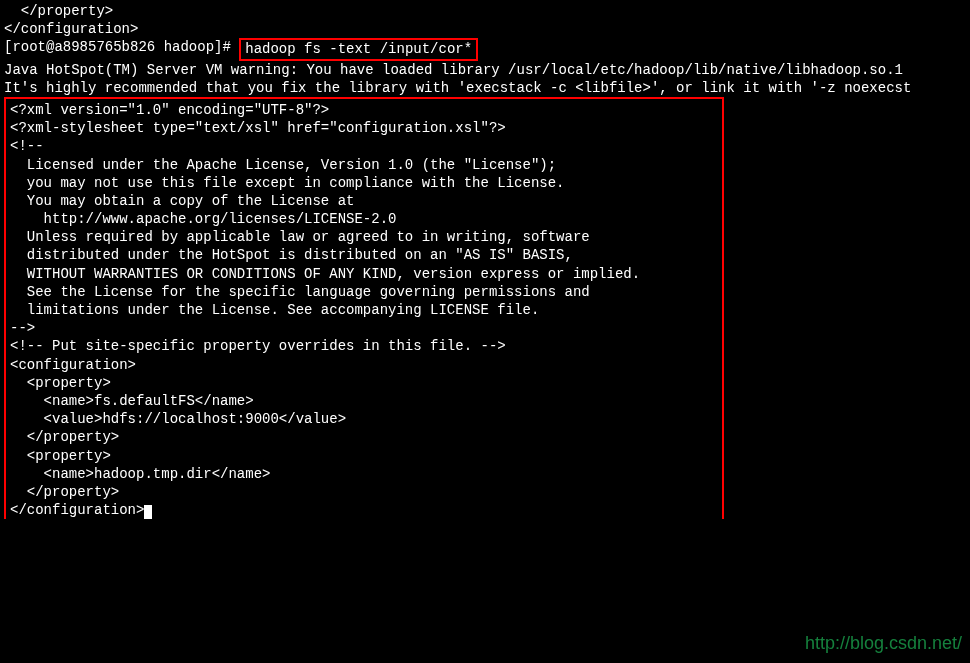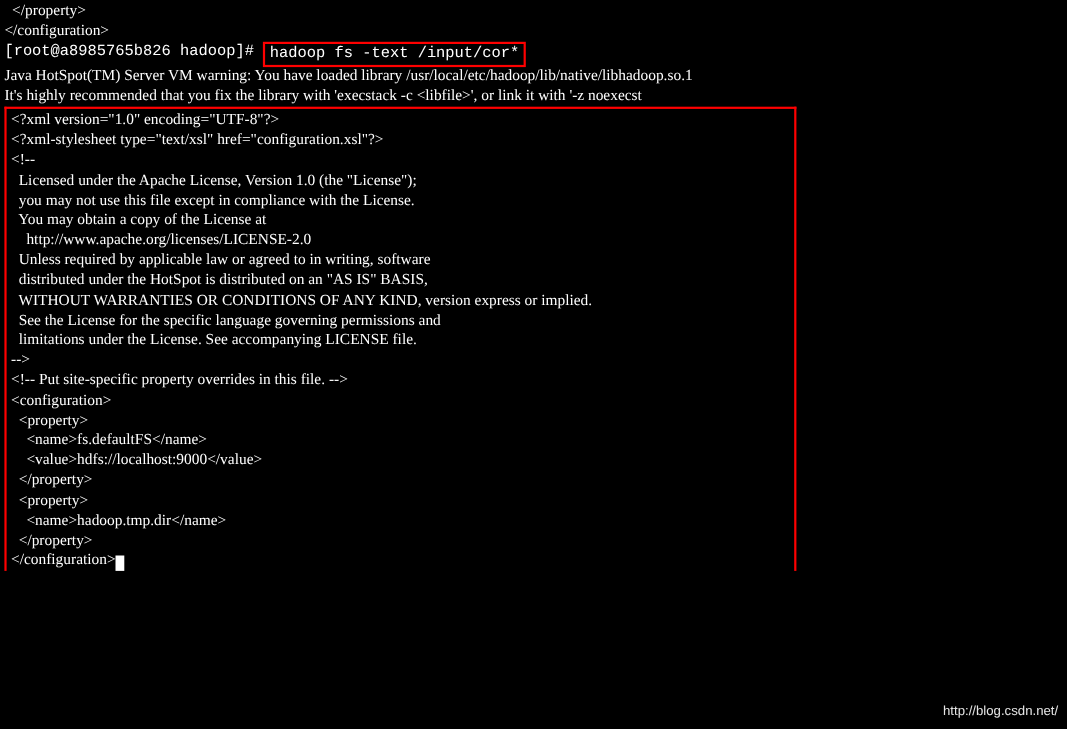--- a/index.html
+++ b/index.html
@@ -14,21 +14,21 @@
       font-size: 14px;
       line-height: 1.3;
       width: 970px;
       height: 663px;
       overflow: hidden;
       position: relative;
       padding: 2px 4px;
     }
     .terminal-line {
       white-space: pre;
-      font-family: Liberation Serif, serif;
+      font-family: Liberation Mono, monospace;
     }
     .prompt-line {
       display: flex;
       align-items: flex-start;
       text-align: right;
     }
     .prompt-text {
       white-space: pre;
     }
     .command-highlight {
@@ -43,22 +43,22 @@
       margin-top: 0;
       width: 720px;
     }
     .output-box .terminal-line {
       white-space: pre;
     }
     .watermark {
       position: absolute;
       bottom: 8px;
       right: 8px;
-      color: #e5e5e5;
-      font-size: 12px;
+      color: #15803d;
+      font-size: 18px;
       font-family: Arial, sans-serif;
     }
     .cursor-block {
       background-color: #ffffff;
       color: #000000;
       display: inline-block;
       width: 8px;
       height: 14px;
       vertical-align: bottom;
     }

